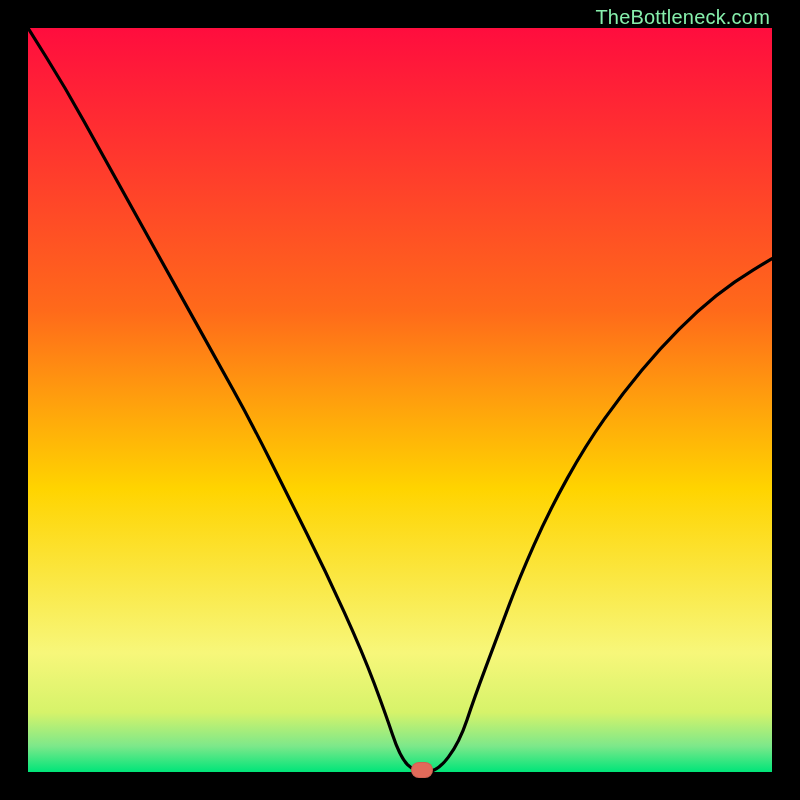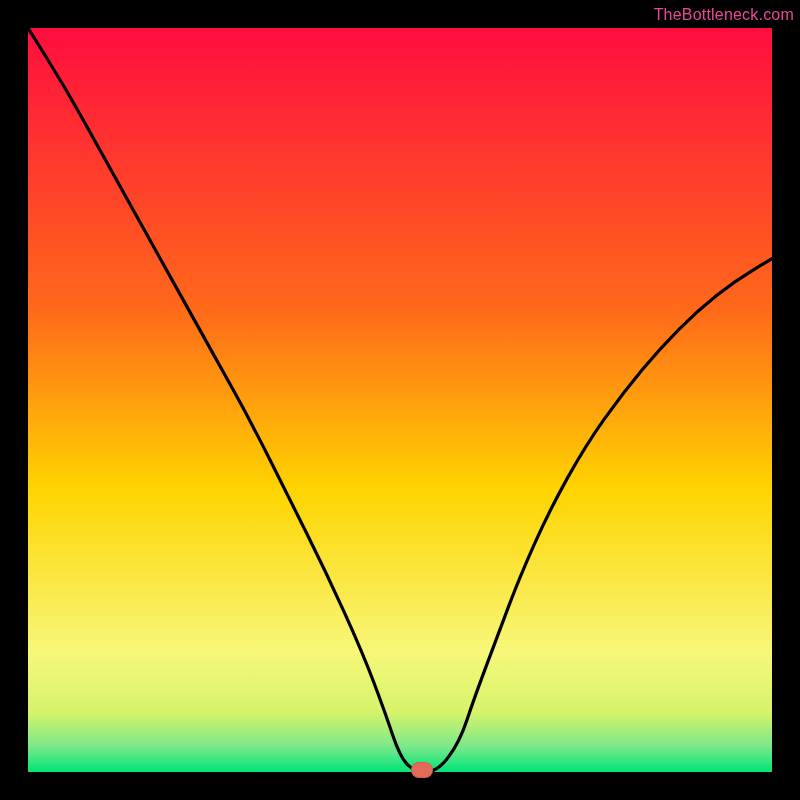--- a/index.html
+++ b/index.html
@@ -13,23 +13,23 @@
   }
   .frame {
     position: relative;
     width: 800px;
     height: 800px;
     background: #000;
   }
   .watermark {
     position: absolute;
     top: 6px;
-    right: 6px;
-    color: #ec4899;
-    font-size: 16px;
+    right: 30px;
+    color: #86efac;
+    font-size: 20px;
     font-weight: 500;
     letter-spacing: 0.2px;
     z-index: 10;
   }
   .plot-wrap {
     position: absolute;
     left: 28px;
     top: 28px;
     width: 744px;
     height: 744px;

